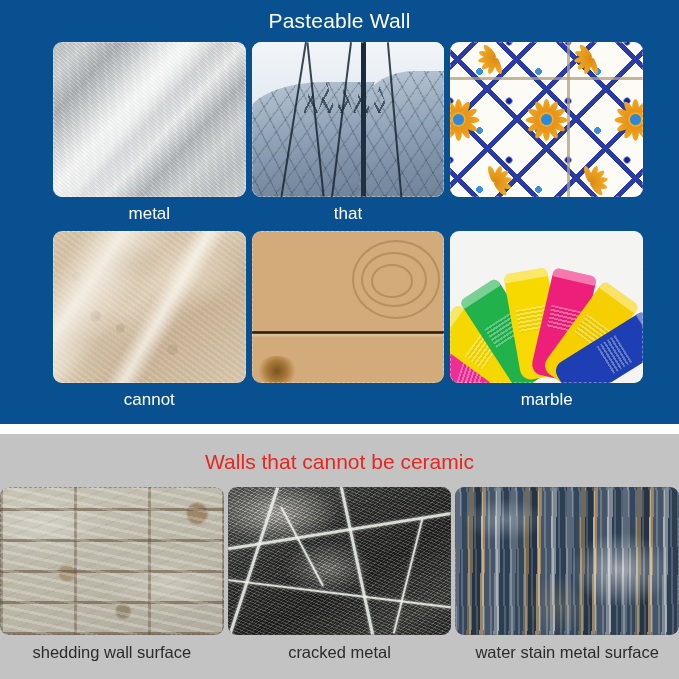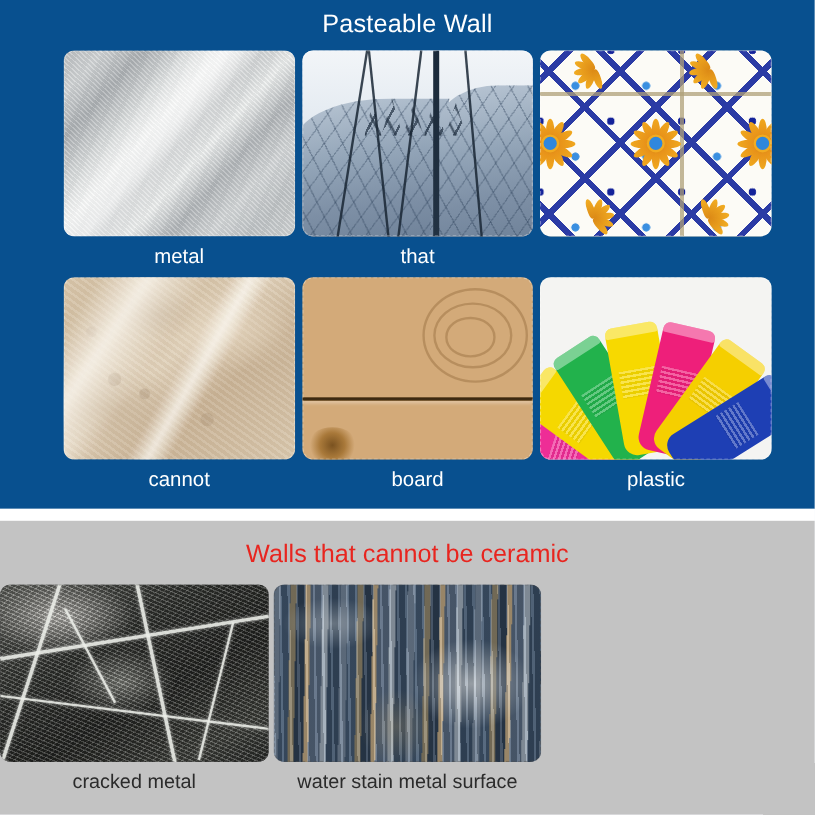--- a/index.html
+++ b/index.html
@@ -518,47 +518,55 @@
 
       <div class="cell">
         <div class="thumb tex-board">
           <div class="knotring" style="left:52%; top:6%; width:46%; height:52%;"></div>
           <div class="knotring" style="left:57%; top:14%; width:34%; height:36%;"></div>
           <div class="knotring" style="left:62%; top:22%; width:22%; height:22%;"></div>
           <div class="seam" style="top:66%;"></div>
           <div class="knot" style="left:2%; top:82%; width:42px; height:30px;"></div>
           <div class="edge"></div>
         </div>
-        <div class="caption">board</div>
       </div>
 
       <div class="cell">
         <div class="thumb tex-plastic">
           <div class="cup" style="background:#ee2d96; transform:rotate(-72deg);"></div>
           <div class="cup" style="background:#f5d800; transform:rotate(-54deg);"></div>
           <div class="cup" style="background:#22b24c; transform:rotate(-33deg);"></div>
           <div class="cup" style="background:#f7d900; transform:rotate(-10deg);"></div>
           <div class="cup" style="background:#ee1f7a; transform:rotate(13deg);"></div>
           <div class="cup" style="background:#f5cf00; transform:rotate(36deg);"></div>
           <div class="cup" style="background:#1e3fb4; transform:rotate(58deg);"></div>
           <div class="edge"></div>
         </div>
-        <div class="caption">plastic</div>
+        <div class="caption">marble</div>
       </div>
     </div>
   </section>
 
   <div class="white-gap"></div>
 
   <section class="section-nopaste">
 
     <div class="title-nopaste">Walls that cannot be ceramic</div>
 
     <div class="grid-bottom">
 
+      <div class="cell">
+        <div class="thumb-bottom tex-brick">
+          <div class="shade"></div>
+          <div class="bricks"></div>
+          <div class="flake"></div>
+          <div class="edge edge-dark"></div>
+        </div>
+        <div class="caption-dark">shedding wall surface</div>
+      </div>
 
       <div class="cell">
         <div class="thumb-bottom tex-cracked">
           <div class="noise"></div>
           <div class="crk" style="left:-5%; top:28%; width:120%; height:3px; transform:rotate(-9deg);"></div>
           <div class="crk" style="left:10%; top:-10%; width:3px; height:130%; transform:rotate(18deg);"></div>
           <div class="crk" style="left:58%; top:-10%; width:3px; height:130%; transform:rotate(-12deg);"></div>
           <div class="crk" style="left:-5%; top:72%; width:120%; height:2px; transform:rotate(7deg);"></div>
           <div class="crk" style="left:33%; top:10%; width:2px; height:60%; transform:rotate(-28deg);"></div>
           <div class="crk" style="left:80%; top:20%; width:2px; height:80%; transform:rotate(14deg);"></div>

